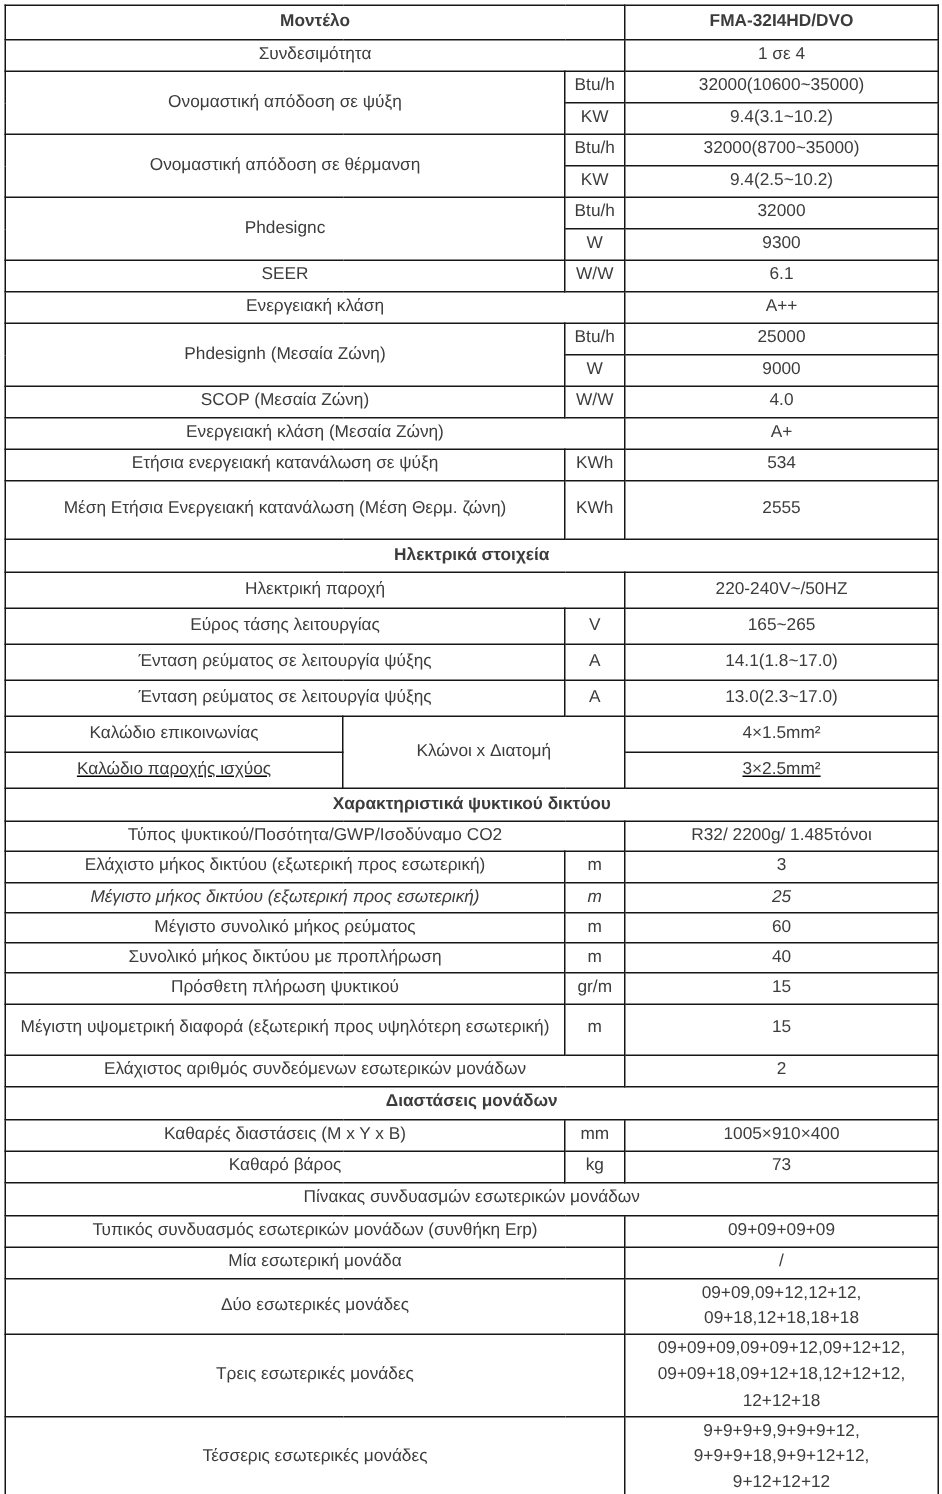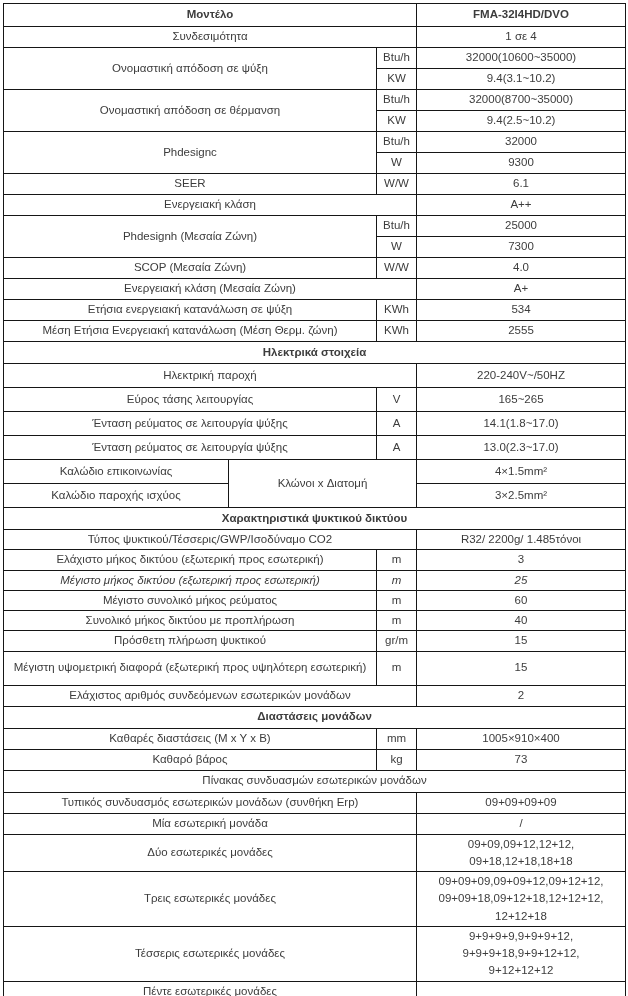--- a/index.html
+++ b/index.html
@@ -80,37 +80,37 @@
         <td colspan="3">Ενεργειακή κλάση</td>
         <td>A++</td>
       </tr>
       <tr style="height: 21px;">
         <td colspan="2" rowspan="2">Phdesignh (Μεσαία Ζώνη)</td>
         <td>Btu/h</td>
         <td>25000</td>
       </tr>
       <tr style="height: 21px;">
         <td>W</td>
-        <td>7300</td>
+        <td>9000</td>
       </tr>
       <tr style="height: 21px;">
         <td colspan="2">SCOP  (Μεσαία Ζώνη)</td>
         <td>W/W</td>
         <td>4.0</td>
       </tr>
       <tr style="height: 21px;">
         <td colspan="3">Ενεργειακή κλάση (Μεσαία Ζώνη)</td>
         <td>A+</td>
       </tr>
       <tr style="height: 21px;">
         <td colspan="2">Ετήσια ενεργειακή κατανάλωση σε ψύξη</td>
         <td>KWh</td>
         <td>534</td>
       </tr>
-      <tr style="height: 21px;">
+      <tr style="height: 39px;">
         <td colspan="2">Μέση Ετήσια Ενεργειακή κατανάλωση (Μέση Θερμ. ζώνη)</td>
         <td>KWh</td>
         <td>2555</td>
       </tr>
       <tr style="height: 22px;">
         <td colspan="4" class="bold section">Ηλεκτρικά στοιχεία</td>
       </tr>
       <tr style="height: 24px; margin-top: 45px;">
         <td colspan="3">Ηλεκτρική παροχή</td>
         <td>220-240V~/50HZ</td>
@@ -128,29 +128,29 @@
       <tr style="height: 24px;">
         <td colspan="2">Ένταση ρεύματος σε λειτουργία ψύξης</td>
         <td>A</td>
         <td>13.0(2.3~17.0)</td>
       </tr>
       <tr style="height: 24px;">
         <td>Καλώδιο επικοινωνίας</td>
         <td colspan="2" rowspan="2">Κλώνοι x Διατομή</td>
         <td>4×1.5mm²</td>
       </tr>
-      <tr style="height: 24px;">
+      <tr style="height: 24px; text-decoration: underline;">
         <td>Καλώδιο παροχής ισχύος</td>
         <td>3×2.5mm²</td>
       </tr>
       <tr style="height: 22px;">
         <td colspan="4" class="bold section">Χαρακτηριστικά ψυκτικού δικτύου</td>
       </tr>
       <tr style="height: 20px;">
-        <td colspan="3">Τύπος ψυκτικού/Τέσσερις/GWP/Ισοδύναμο CO2</td>
+        <td colspan="3">Τύπος ψυκτικού/Ποσότητα/GWP/Ισοδύναμο CO2</td>
         <td>R32/ 2200g/ 1.485τόνοι</td>
       </tr>
       <tr style="height: 20px;">
         <td colspan="2">Ελάχιστο μήκος δικτύου (εξωτερική προς εσωτερική)</td>
         <td>m</td>
         <td>3</td>
       </tr>
       <tr style="height: 20px; font-style: italic;">
         <td colspan="2">Μέγιστο μήκος δικτύου (εξωτερική προς εσωτερική)</td>
         <td>m</td>

